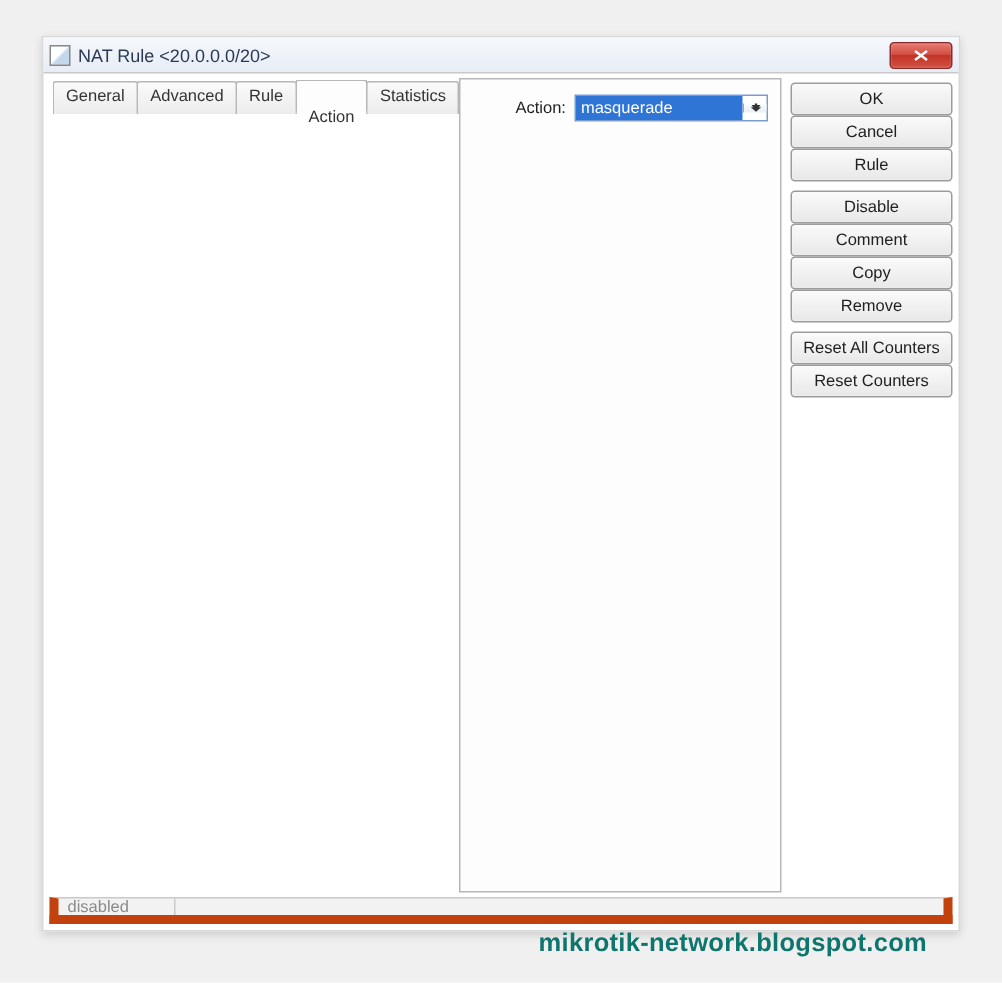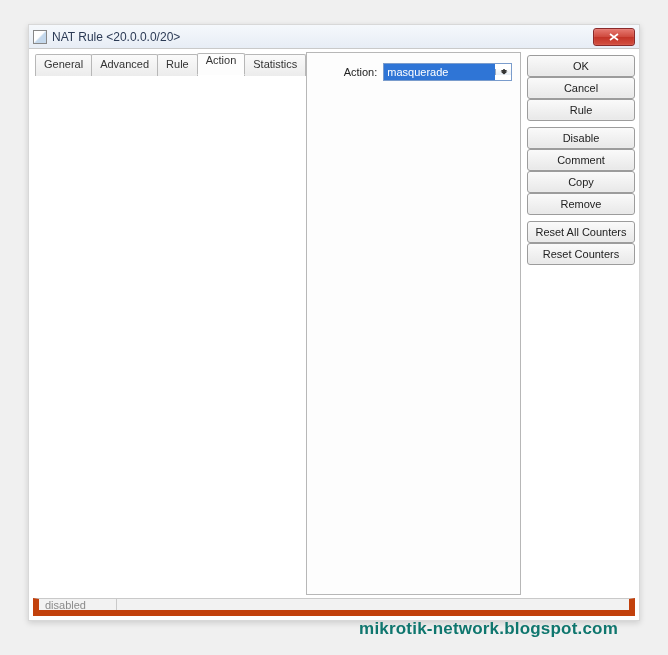--- a/index.html
+++ b/index.html
@@ -86,21 +86,21 @@
     border-radius: 2px 2px 0 0;
     position: relative;
     top: 1px;
     cursor: default;
   }
   .tab + .tab { border-left: 1px solid #b7b7b7; margin-left:-1px; }
   .tab.active {
     background: #fdfdfd;
     border-bottom: 1px solid #fdfdfd;
     top: 0;
-    padding-top: 0;
+    padding-top: 18px;
     z-index: 2;
   }
   .tab-body {
     flex: 1;
     border: 1px solid #b7b7b7;
     background: #fdfdfd;
     margin-top: -1px;
     padding: 10px 8px;
     position: relative;
   }

